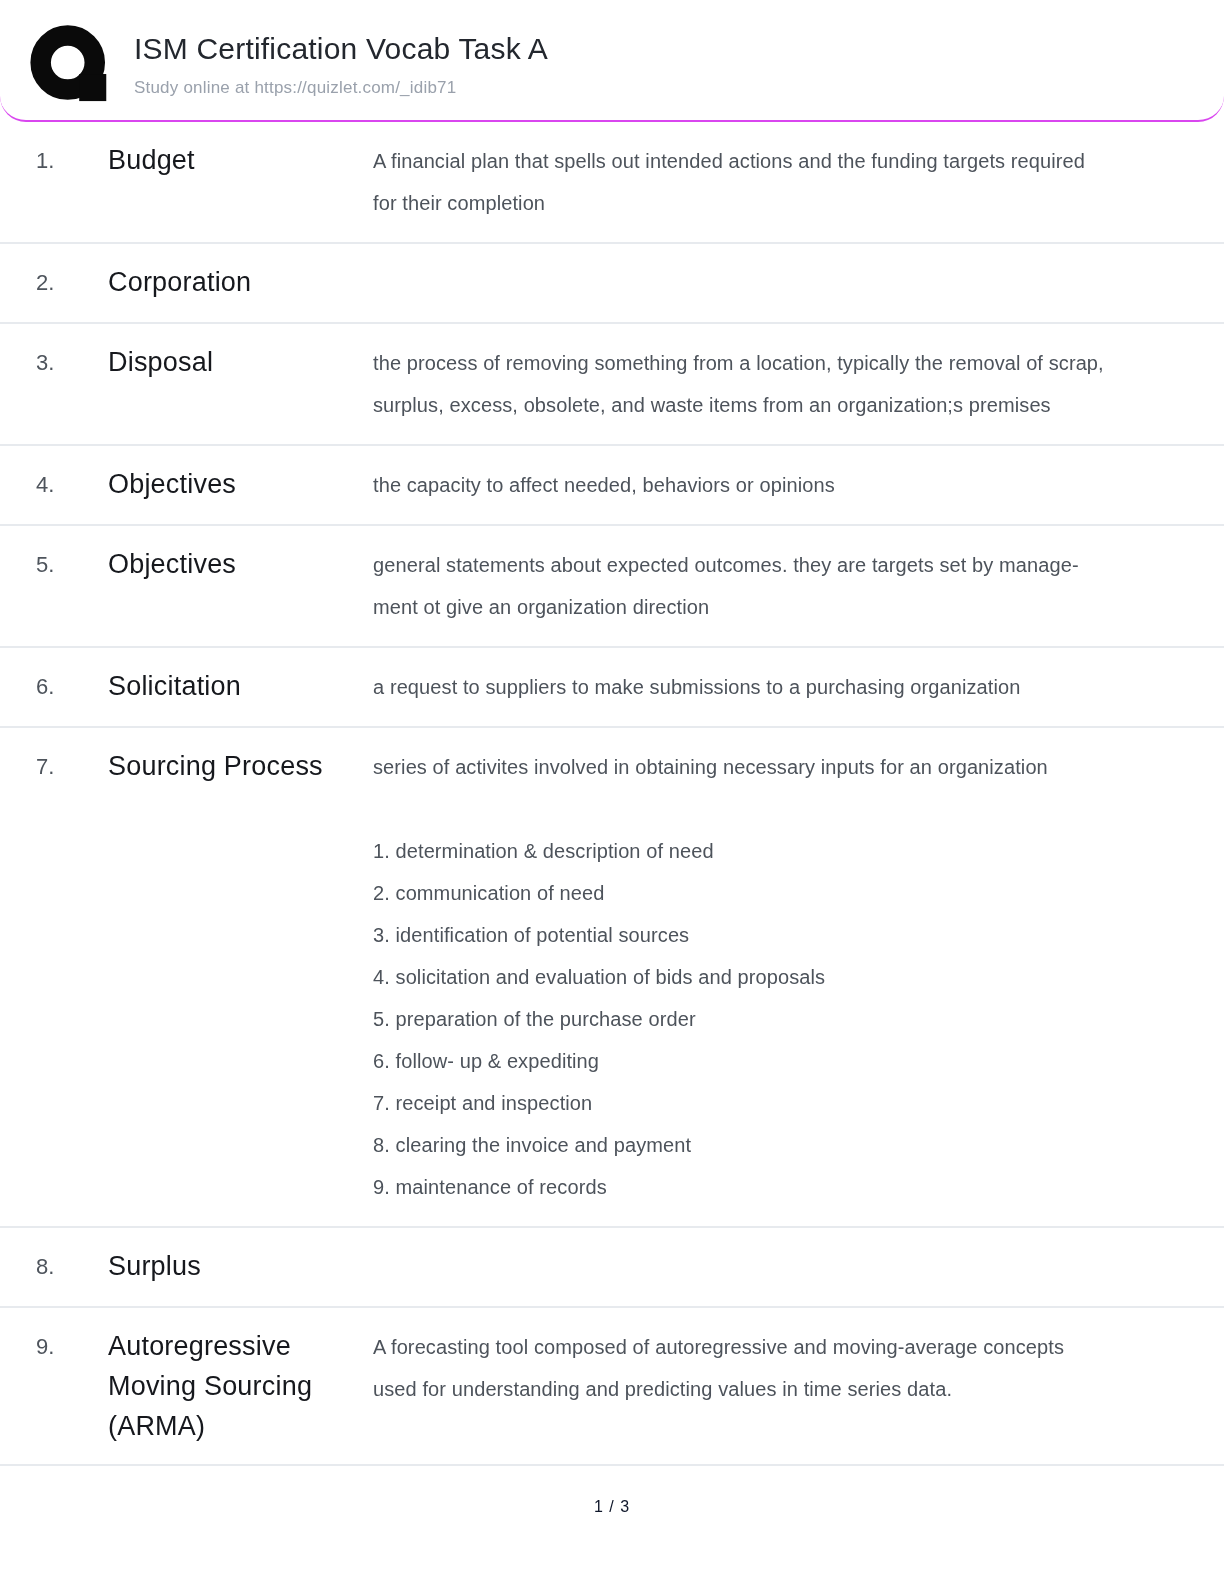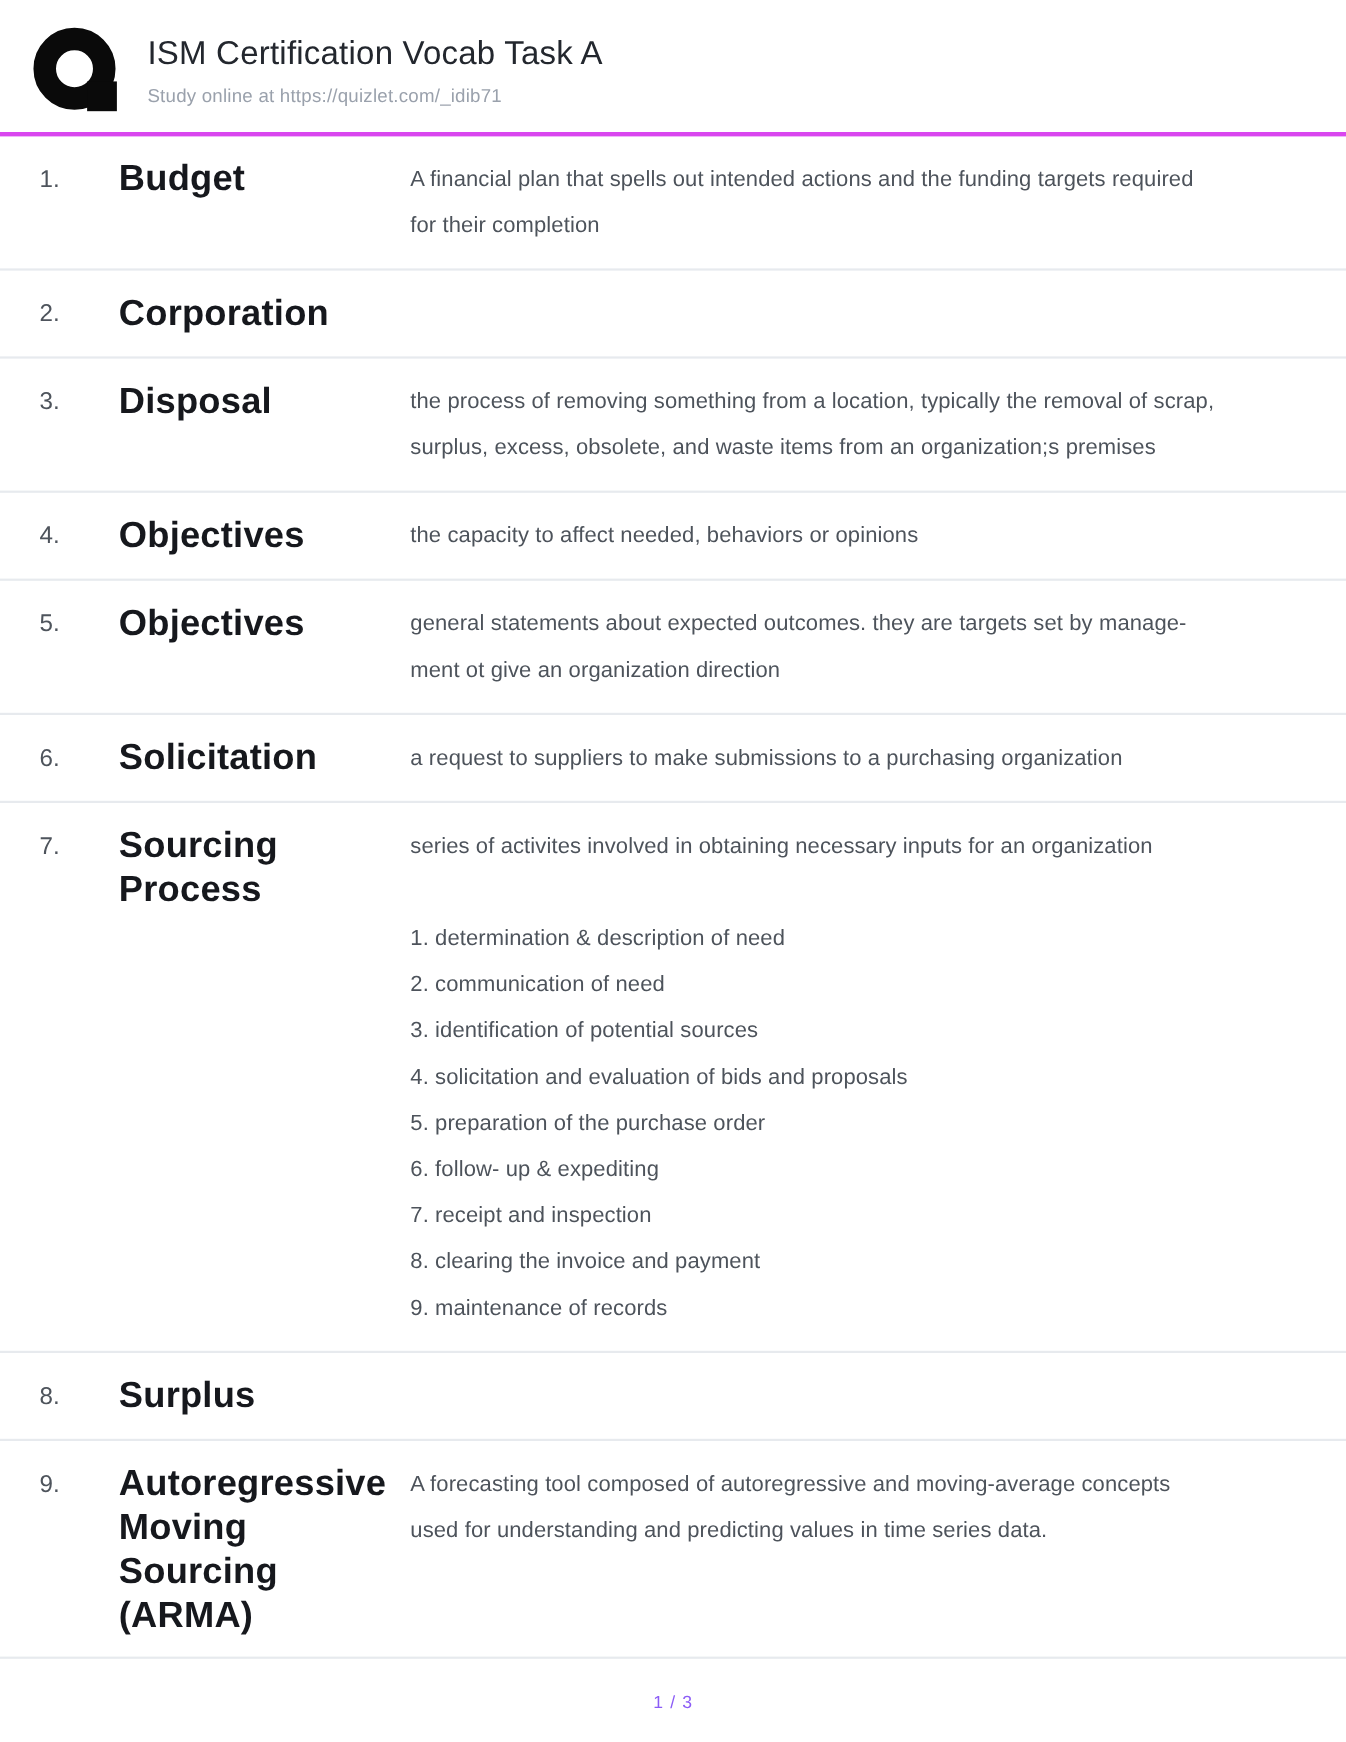--- a/index.html
+++ b/index.html
@@ -14,21 +14,22 @@
     margin: 0 auto;
     background: #ffffff;
     box-sizing: border-box;
     position: relative;
   }
   
   .header {
     display: flex;
     align-items: flex-start;
     padding: 24px 54px 14px 30px;
-    border-bottom: 4px solid #d946ef;
+    border-bottom: 2px solid #d946ef;
+    border-radius: 26px;
   }
   .logo {
     width: 82px;
     height: 82px;
     flex: 0 0 82px;
     margin-right: 22px;
   }
   .header-text { padding-top: 6px; }
   .title {
     font-size: 30px;
@@ -52,22 +53,22 @@
     border-bottom: 2px solid #e7eaee;
     align-items: start;
   }
   .num {
     font-size: 22px;
     font-weight: 300;
     color: #4e545c;
     line-height: 42px;
   }
   .term {
-    font-size: 33px;
-    font-weight: 700;
+    font-size: 27px;
+    font-weight: 400;
     color: #16181d;
     line-height: 40px;
     padding-right: 10px;
     letter-spacing: 0.2px;
   }
   .def {
     font-size: 20px;
     font-weight: 300;
     color: #4d535b;
     line-height: 42px;
@@ -75,21 +76,21 @@
     letter-spacing: 0.1px;
   }
   
   .footer {
     text-align: center;
     padding: 32px 0 40px 0;
   }
   .page-indicator {
     font-size: 16px;
     font-weight: 300;
-    color: #8b5cf6;
+    color: #0f172a;
     letter-spacing: 1px;
   }
 </style>
 </head>
 <body>
 
 <div class="page">
 
   <div class="header">
     <svg class="logo" viewBox="0 0 100 100" xmlns="http://www.w3.org/2000/svg" aria-hidden="true">

